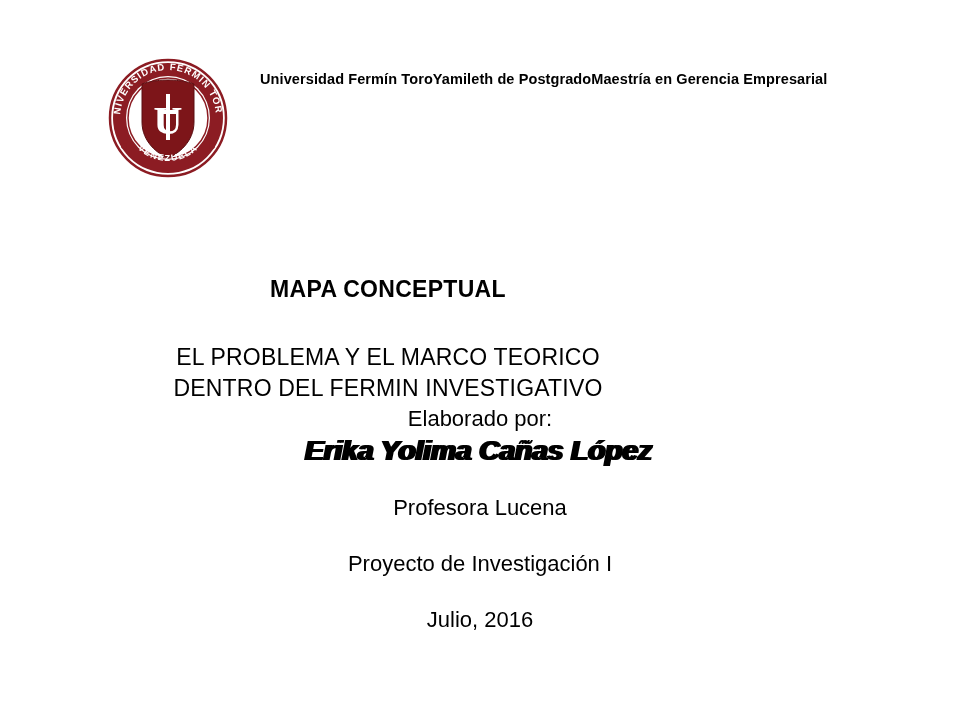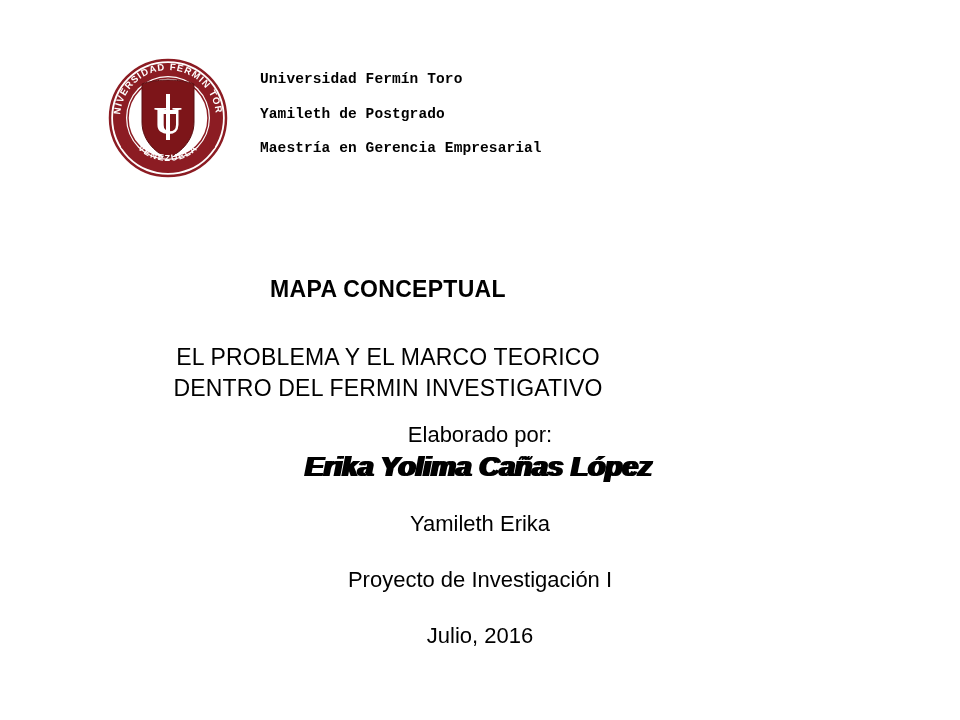--- a/index.html
+++ b/index.html
@@ -30,22 +30,20 @@
     height: 136px;
     position: relative;
     flex: 0 0 auto;
   }
   .logo svg { display: block; }
 
   .inst-lines {
     margin-left: 24px;
     margin-top: 22px;
     display: flex;
-    flex-direction: column;
-    font-family: Liberation Mono, monospace;
   }
   .inst-line {
     font-size: 14.5px;
     font-weight: bold;
     line-height: 1;
     margin-bottom: 20px;
     white-space: nowrap;
     letter-spacing: 0.1px;
   }
 
@@ -67,21 +65,21 @@
     margin-top: 40px;
     font-size: 23px;
     font-weight: normal;
     line-height: 1.35;
     letter-spacing: 0.2px;
   }
 
   
   .credits {
     position: absolute;
-    top: 420px;
+    top: 404px;
     left: 0;
     width: 960px;
     text-align: center;
   }
   .credit-group { margin-bottom: 26px; }
   .credit-line {
     font-size: 22px;
     line-height: 1.35;
   }
   .author-name {
@@ -161,21 +159,21 @@
 
   <div class="credit-group">
     <div class="credit-line">Elaborado por:</div>
     <div class="author-name">
       <span class="ghost">Erika Yolima Cañas López</span>
       <span class="base">Erika Yolima Cañas López</span>
     </div>
   </div>
 
   <div class="credit-group">
-    <div class="credit-line">Yamileth Erika</div>
+    <div class="credit-line">Profesora Lucena</div>
   </div>
 
   <div class="credit-group">
     <div class="credit-line">Proyecto de Investigación I</div>
   </div>
 
   <div class="credit-group">
     <div class="credit-line">Julio, 2016</div>
   </div>
 

